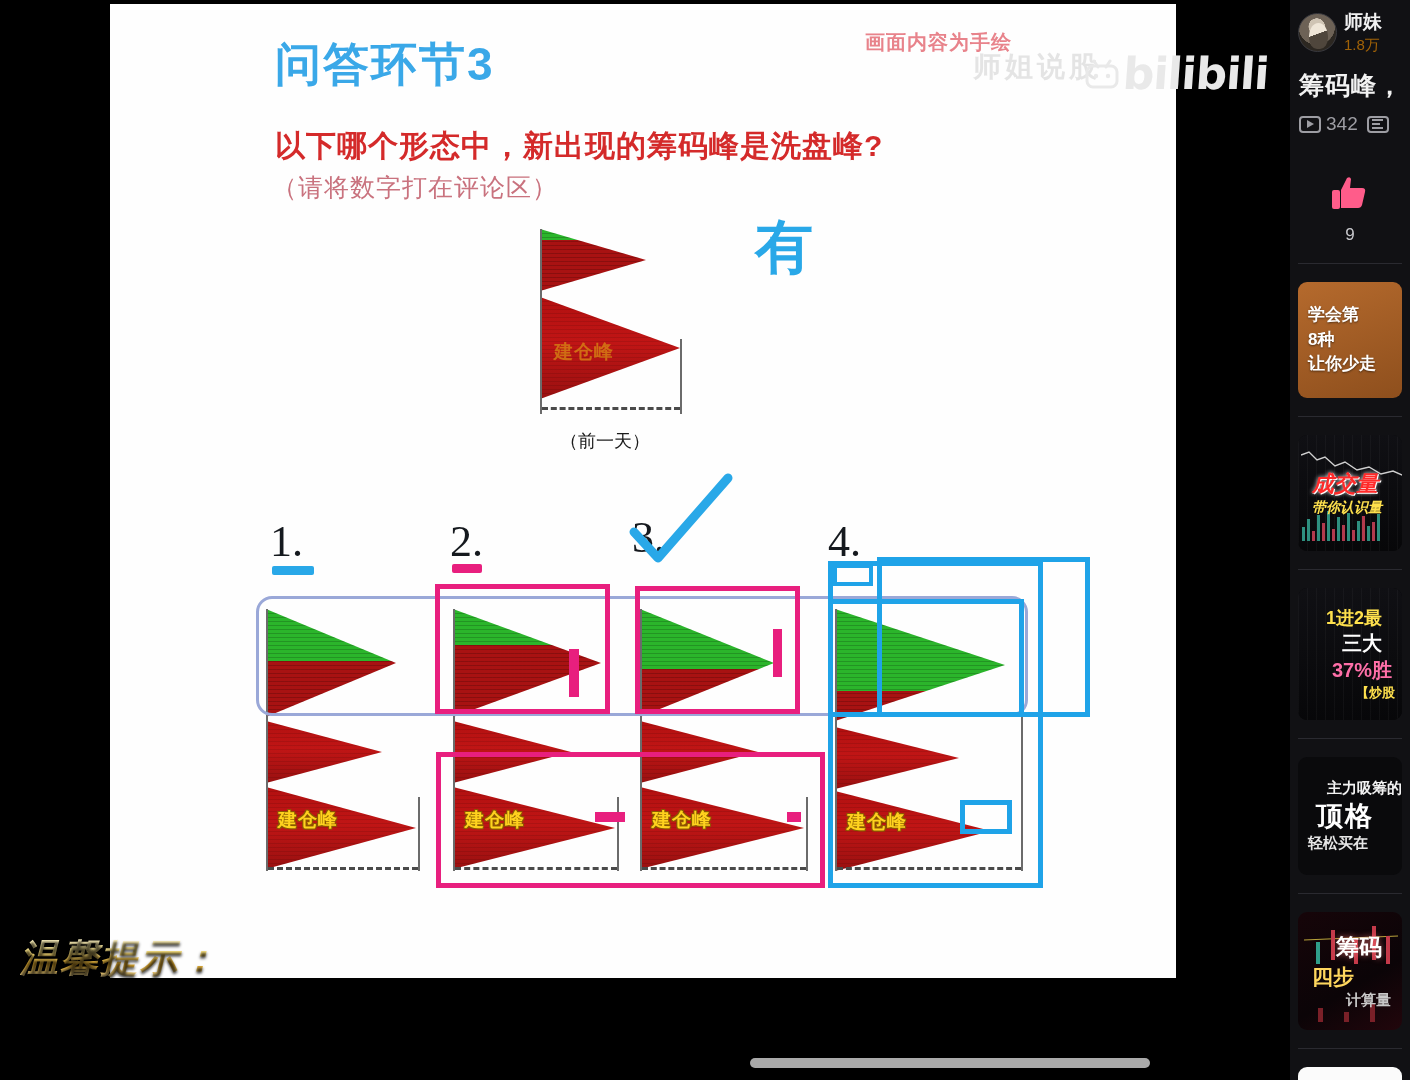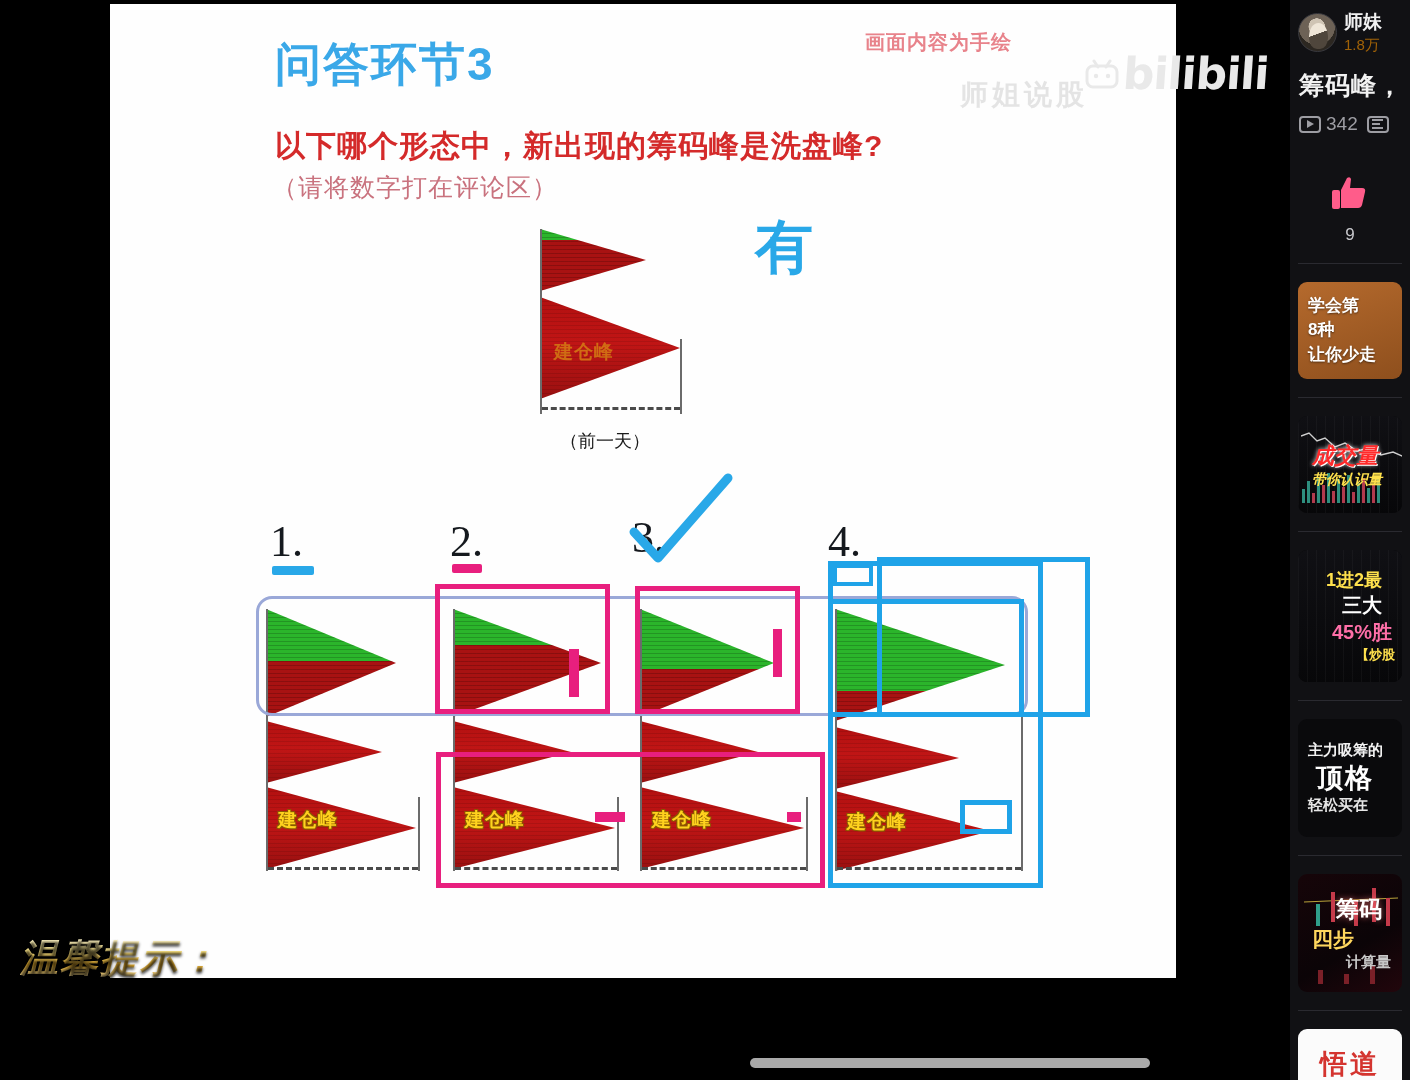--- a/index.html
+++ b/index.html
@@ -50,23 +50,23 @@
     font-size: 58px; font-weight: bold; color: #29a8e8;
     white-space: nowrap;
   }
   .prev-day-label {
     position: absolute; left: 450px; top: 425px;
     font-size: 18px; color: #1b1b1b; white-space: nowrap;
   }
 
   
   .wm-text {
-    position: absolute; right: 88px; top: 44px;
+    position: absolute; right: 75px; top: 44px;
     font-size: 28px; color: rgba(170,170,170,.30);
-    letter-spacing: 4px; font-weight: bold; white-space: nowrap; margin-top: 28px;
+    letter-spacing: 4px; font-weight: bold; white-space: nowrap;
   }
 
   
   .peakgroup { position: absolute; }
   .tri {
     position: absolute; left: 0;
     clip-path: polygon(0 0, 100% 50%, 0 100%);
   }
   .tri.red   { background: linear-gradient(#b21010, #c01515 45%, #991010); }
   .tri.split {
@@ -172,21 +172,21 @@
   }
   .ic-dm-lines { display: flex; flex-direction: column; gap: 2px; align-items: flex-start; }
   .ic-dm-lines i { display: block; height: 2px; background: #9d9da3; }
 
   .like-block { text-align: center; margin-top: 36px; }
   .like-thumb { display: inline-block; }
   .like-count { font-size: 17px; color: #c8c8cc; margin-top: 6px; }
 
   .divider { height: 1px; background: #2a2a30; margin: 18px 8px 0 8px; }
 
-  .rec-card { margin: 18px 8px 0 8px; border-radius: 9px; overflow: hidden; position: relative; height: 97px; }
+  .rec-card { margin: 18px 8px 0 8px; border-radius: 9px; overflow: hidden; position: relative; height: 116px; }
   .rec-card .inner { position: absolute; inset: 0; display: flex; flex-direction: column; justify-content: center; padding-left: 10px; }
   .rec-line { white-space: nowrap; font-weight: bold; }
 
   .card-brown { background: linear-gradient(160deg,#b56a2d,#8e4f1d); }
   .card-brown .rec-line { color: #fff; font-size: 17px; line-height: 1.45; text-shadow: 0 1px 2px rgba(0,0,0,.5); }
 
   .card-chart { background: #08080b; }
   .chart-bg { position: absolute; inset: 0; background:
       repeating-linear-gradient(to right, rgba(255,255,255,.035) 0 1px, transparent 1px 9px),
       linear-gradient(#101014,#070709); }
@@ -197,21 +197,21 @@
   .card-chart .t1 { color: #ff2a2a; font-size: 22px; text-shadow: 0 0 4px #fff, 1px 1px 0 #fff; }
   .card-chart .t2 { color: #ffe14d; font-size: 14px; }
 
   .card-dark { background: #050507; }
   .card-dark .t1 { color: #ffe14d; font-size: 18px; }
   .card-dark .t2 { color: #ffffff; font-size: 20px; }
   .card-dark .t3 { color: #ff6fa8; font-size: 20px; }
   .card-dark .t4 { color: #ffe14d; font-size: 13px; }
 
   .card-black { background: #0a0a0c; }
-  .card-black .t1 { color: #f2f2f2; font-size: 15px; }
+  .card-black .t1 { color: #f2f2f2; font-size: 15px; text-align: right; }
   .card-black .t2 { color: #ffffff; font-size: 27px; letter-spacing: 2px; }
   .card-black .t3 { color: #e6e6e6; font-size: 15px; }
 
   .card-candle { background: linear-gradient(150deg,#160509,#0b0407 60%,#22060c); }
   .card-candle .t1 { color: #ffffff; font-size: 23px; text-shadow: 0 0 6px rgba(255,120,120,.7); }
   .card-candle .t2 { color: #ffd75e; font-size: 21px; }
   .card-candle .t3 { color: #c9c9c9; font-size: 15px; }
 
   .card-white { background: #fbfbfb; }
   .card-white .t1 { color: #d4342f; font-size: 27px; letter-spacing: 3px; font-weight: bold; }
@@ -419,21 +419,21 @@
       </div>
     </div>
 
     <div class="divider"></div>
 
     <div class="rec-card card-dark" style="height:132px;">
       <div class="chart-bg"></div>
       <div class="inner" style="padding-left:8px;margin-left:20px;">
         <div class="rec-line t1">1进2最</div>
         <div class="rec-line t2" style="margin-left:16px">三大</div>
-        <div class="rec-line t3" style="margin-left:6px">45%胜</div>
+        <div class="rec-line t3" style="margin-left:6px">37%胜</div>
         <div class="rec-line t4" style="margin-left:30px">【炒股</div>
       </div>
     </div>
 
     <div class="divider"></div>
 
     <div class="rec-card card-black" style="height:118px;">
       <div class="inner" style="padding-left:10px;">
         <div class="rec-line t1">主力吸筹的</div>
         <div class="rec-line t2" style="margin-left:8px">顶格</div>

